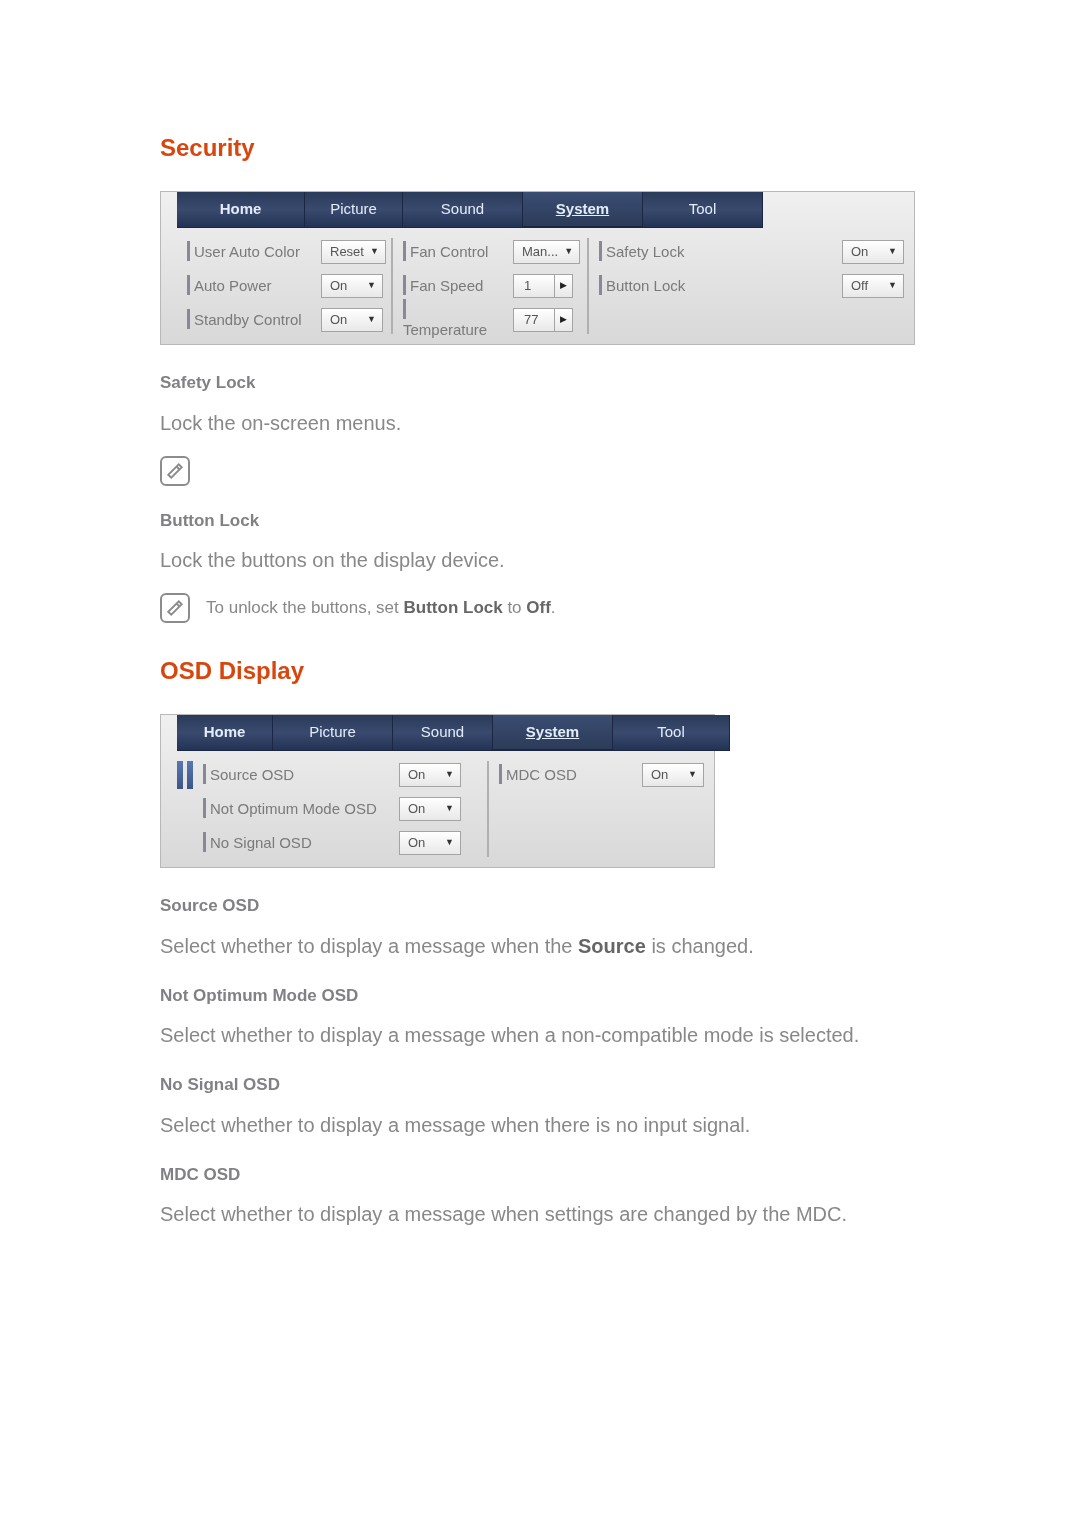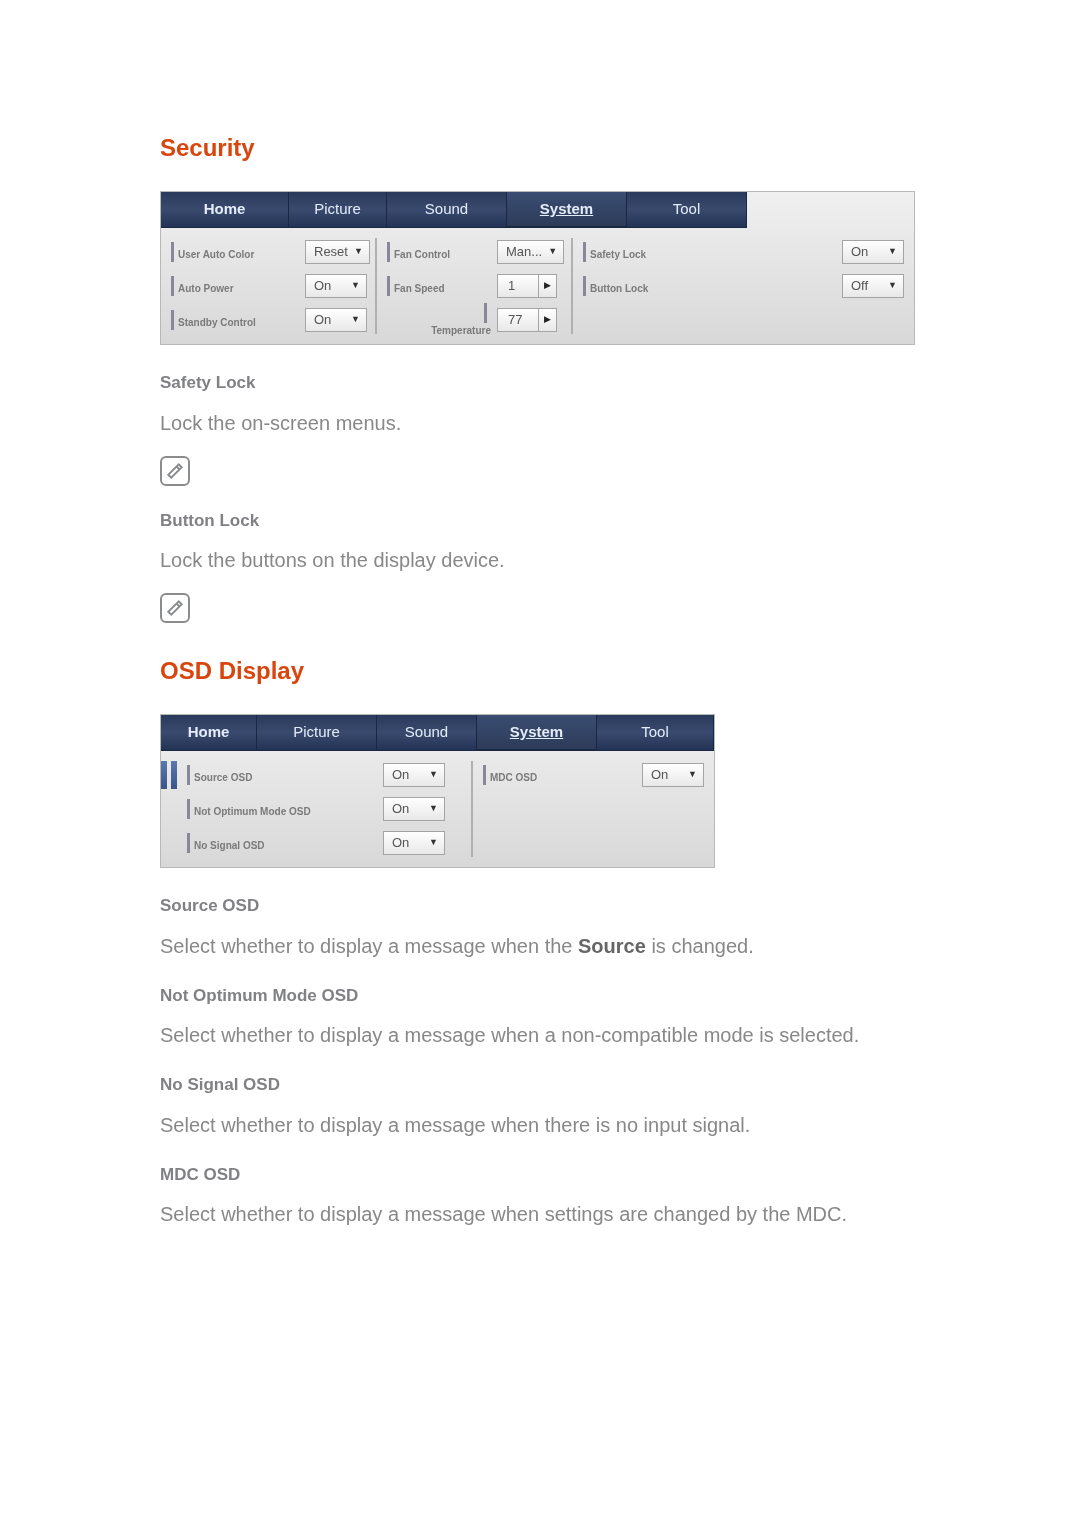--- a/index.html
+++ b/index.html
@@ -15,20 +15,21 @@
     .section-heading {
       color: #d8460e;
       font-size: 24px;
       font-weight: bold;
       margin: 30px 0 25px 0;
     }
     .panel {
       border: 1px solid #b8b8b8;
       background: linear-gradient(#f0f0f0, #d8d8d8);
       margin: 15px 0 25px 0;
+      padding-left: 16px;
     }
     .tabbar {
       display: flex;
       height: 36px;
     }
     .tab {
       flex: none;
       display: flex;
       align-items: center;
       justify-content: center;
@@ -54,21 +55,21 @@
     .panelgroup {
       display: flex;
       flex-direction: column;
       gap: 6px;
       padding: 0 4px;
     }
     .panelgroup:not(:last-child) {
       border-right: 2px solid #b0b0b0;
     }
     .panelrow { display: flex; align-items: center; gap: 6px; height: 28px; }
-    .plabel { color: #7a7a7a; font-size: 10px; display: flex; align-items: flex-end; font-weight: bold; }
+    .plabel { color: #7a7a7a; font-size: 15px; display: flex; align-items: flex-start; }
     .lbar { display: inline-block; width: 3px; height: 20px; background: #889; margin-right: 4px; }
     .sel {
       display: inline-flex; align-items: center; justify-content: space-between;
       height: 24px; padding: 0 6px 0 8px;
       background: linear-gradient(#fff, #e8e8e8);
       border: 1px solid #a4a4a4;
       font-size: 13px;
       color: #555;
       min-width: 62px;
     }
@@ -219,20 +220,21 @@
 
 <div class="sub-heading">Button Lock</div>
 <p class="para">Lock the buttons on the display device.</p>
 <div class="noterow">
   <span class="noteicon">
     <svg viewBox="0 0 24 24" fill="none" stroke="currentColor" stroke-width="2.5">
         <path d="M3 17l4 4L21 7l-4-4L3 17z"></path>
         <path d="M14 6l4 4"></path>
       </svg>
   </span>
+  <span><span>To unlock the buttons, set </span><b>Button Lock</b><span> to </span><b>Off</b><span>.</span></span>
 </div>
 
 <div class="section-heading">OSD Display</div>
 
 <div class="panel" style="width:555px;">
   <div class="tabbar">
     <div class="tab" style="width:96px; font-weight:bold;">Home</div>
     <div class="tab" style="width:120px;">
         <span class="light">Picture</span>
       </div>

